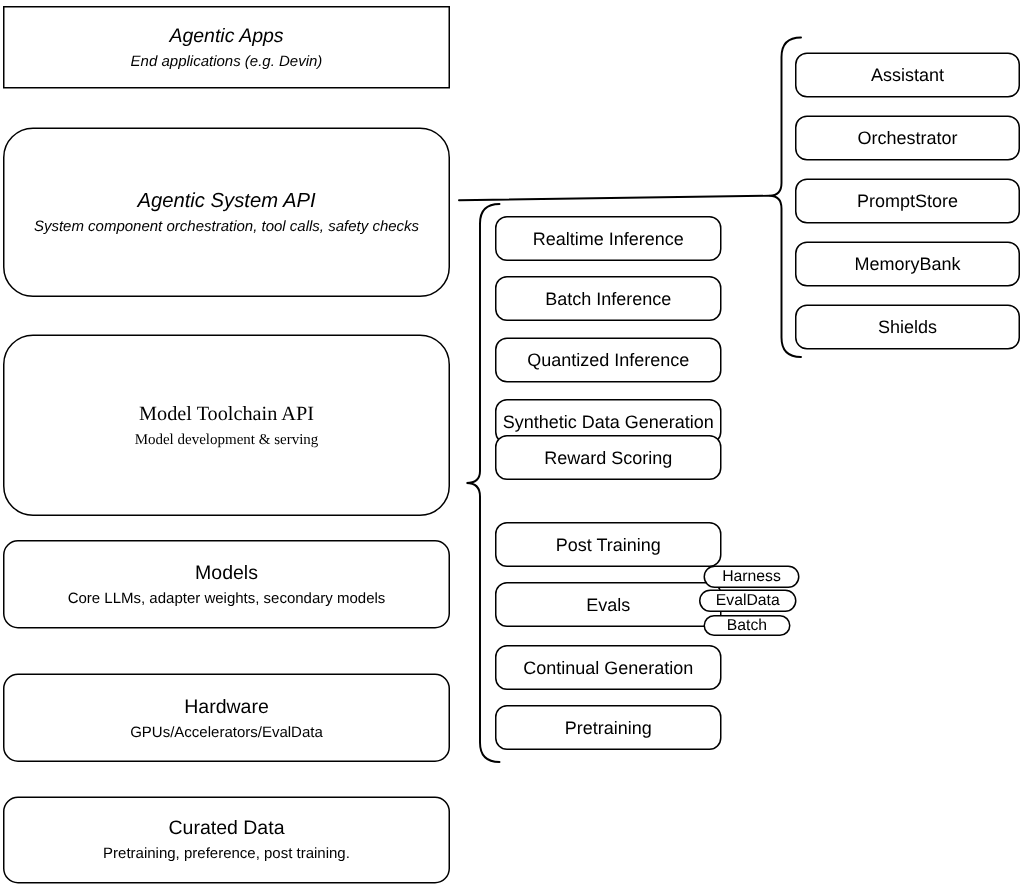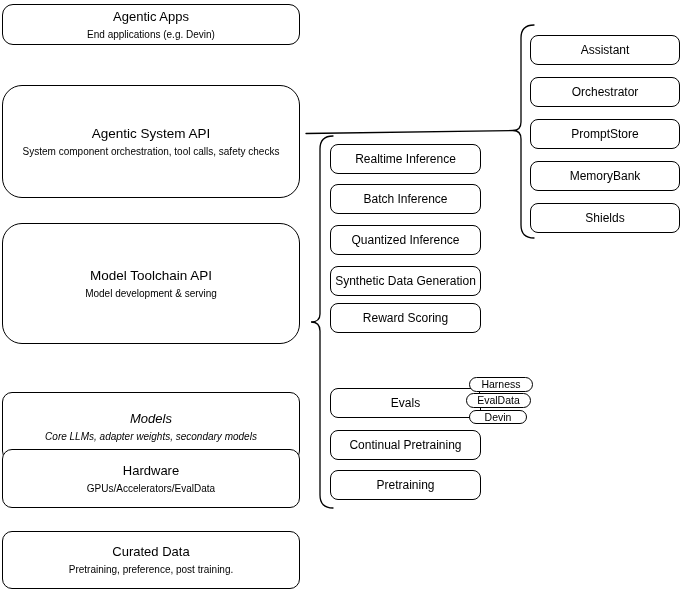--- a/index.html
+++ b/index.html
@@ -10,35 +10,35 @@
   svg.overlay { position:absolute; left:0; top:0; z-index:1; }
   .node {
     position:absolute; background:#ffffff; border:1.3px solid #000000;
     box-sizing:border-box; display:flex; flex-direction:column;
     align-items:center; justify-content:center; text-align:center; z-index:2;
   }
   .layer { left:2px; width:298px; }
   .layer .title { font-size:13px; line-height:15px; }
   .layer .subtitle { font-size:10px; line-height:12px; margin-top:5px; }
   .layer.big .title { font-size:13.5px; }
-  .box1 { top:4px;   height:41px;  border-radius:11px; }
-  .box2 { top:85px;  height:113px; border-radius:20px; }
-  .box3 { top:223px; height:121px; border-radius:20px; }
-  .box4 { top:392px; height:69px;  border-radius:10px;font-style:italic; }
+  .box1 { top:4px;   height:55px;  border-radius:0;font-style:italic; }
+  .box2 { top:85px;  height:113px; border-radius:20px;font-style:italic; }
+  .box3 { top:223px; height:121px; border-radius:20px;font-family:Liberation Serif, serif; }
+  .box4 { top:360px; height:59px;  border-radius:10px; }
   .box5 { top:449px; height:59px;  border-radius:10px; }
   .box6 { top:531px; height:58px;  border-radius:10px; }
   .chip {
     left:330px; width:151px; height:30px; border-radius:8px;
     font-size:12px; line-height:13px;align-items:center;
   }
   .rchip {
     left:530px; width:150px; height:30px; border-radius:8px;
     font-size:12px; line-height:13px;text-align:center;
   }
-  .m0{top:144px}.m1{top:184px}.m2{top:225px}.m3{top:266px}.m4{top:303px}
+  .m0{top:144px}.m1{top:184px}.m2{top:225px}.m3{top:266px}.m4{top:290px}
   .m5{top:348px}.m6{top:388px}.m7{top:430px}.m8{top:470px}
   .r0{top:35px}.r1{top:77px}.r2{top:119px}.r3{top:161px}.r4{top:203px}
   .pill {
     position:absolute; background:#ffffff; border:1.3px solid #000000;
     border-radius:8px; box-sizing:border-box; z-index:3;
     display:flex; align-items:center; justify-content:center;
     font-size:10.5px; line-height:11px;
   }
   .p0 { left:469px; top:377px; width:64px; height:15px; }
   .p1 { left:466px; top:393px; width:65px; height:15px; }
@@ -91,38 +91,41 @@
   </div>
   <div class="node chip m2">
     <span>Quantized Inference</span>
   </div>
   <div class="node chip m3">
     <span>Synthetic Data Generation</span>
   </div>
   <div class="node chip m4">
     <span>Reward Scoring</span>
   </div>
+  <div class="node chip m5">
+    <span>Post Training</span>
+  </div>
   <div class="node chip m6">
     <span>Evals</span>
   </div>
   <div class="node chip m7">
-    <span>Continual Pretraining</span>
+    <span>Continual Generation</span>
   </div>
   <div class="node chip m8">
     <span>Pretraining</span>
   </div>
 
   <div class="pill p0">
     <span>Harness</span>
   </div>
   <div class="pill p1">
     <span>EvalData</span>
   </div>
   <div class="pill p2">
-    <span>Devin</span>
+    <span>Batch</span>
   </div>
 
   <div class="node rchip r0">
     <span>Assistant</span>
   </div>
   <div class="node rchip r1">
     <span>Orchestrator</span>
   </div>
   <div class="node rchip r2">
     <span>PromptStore</span>

